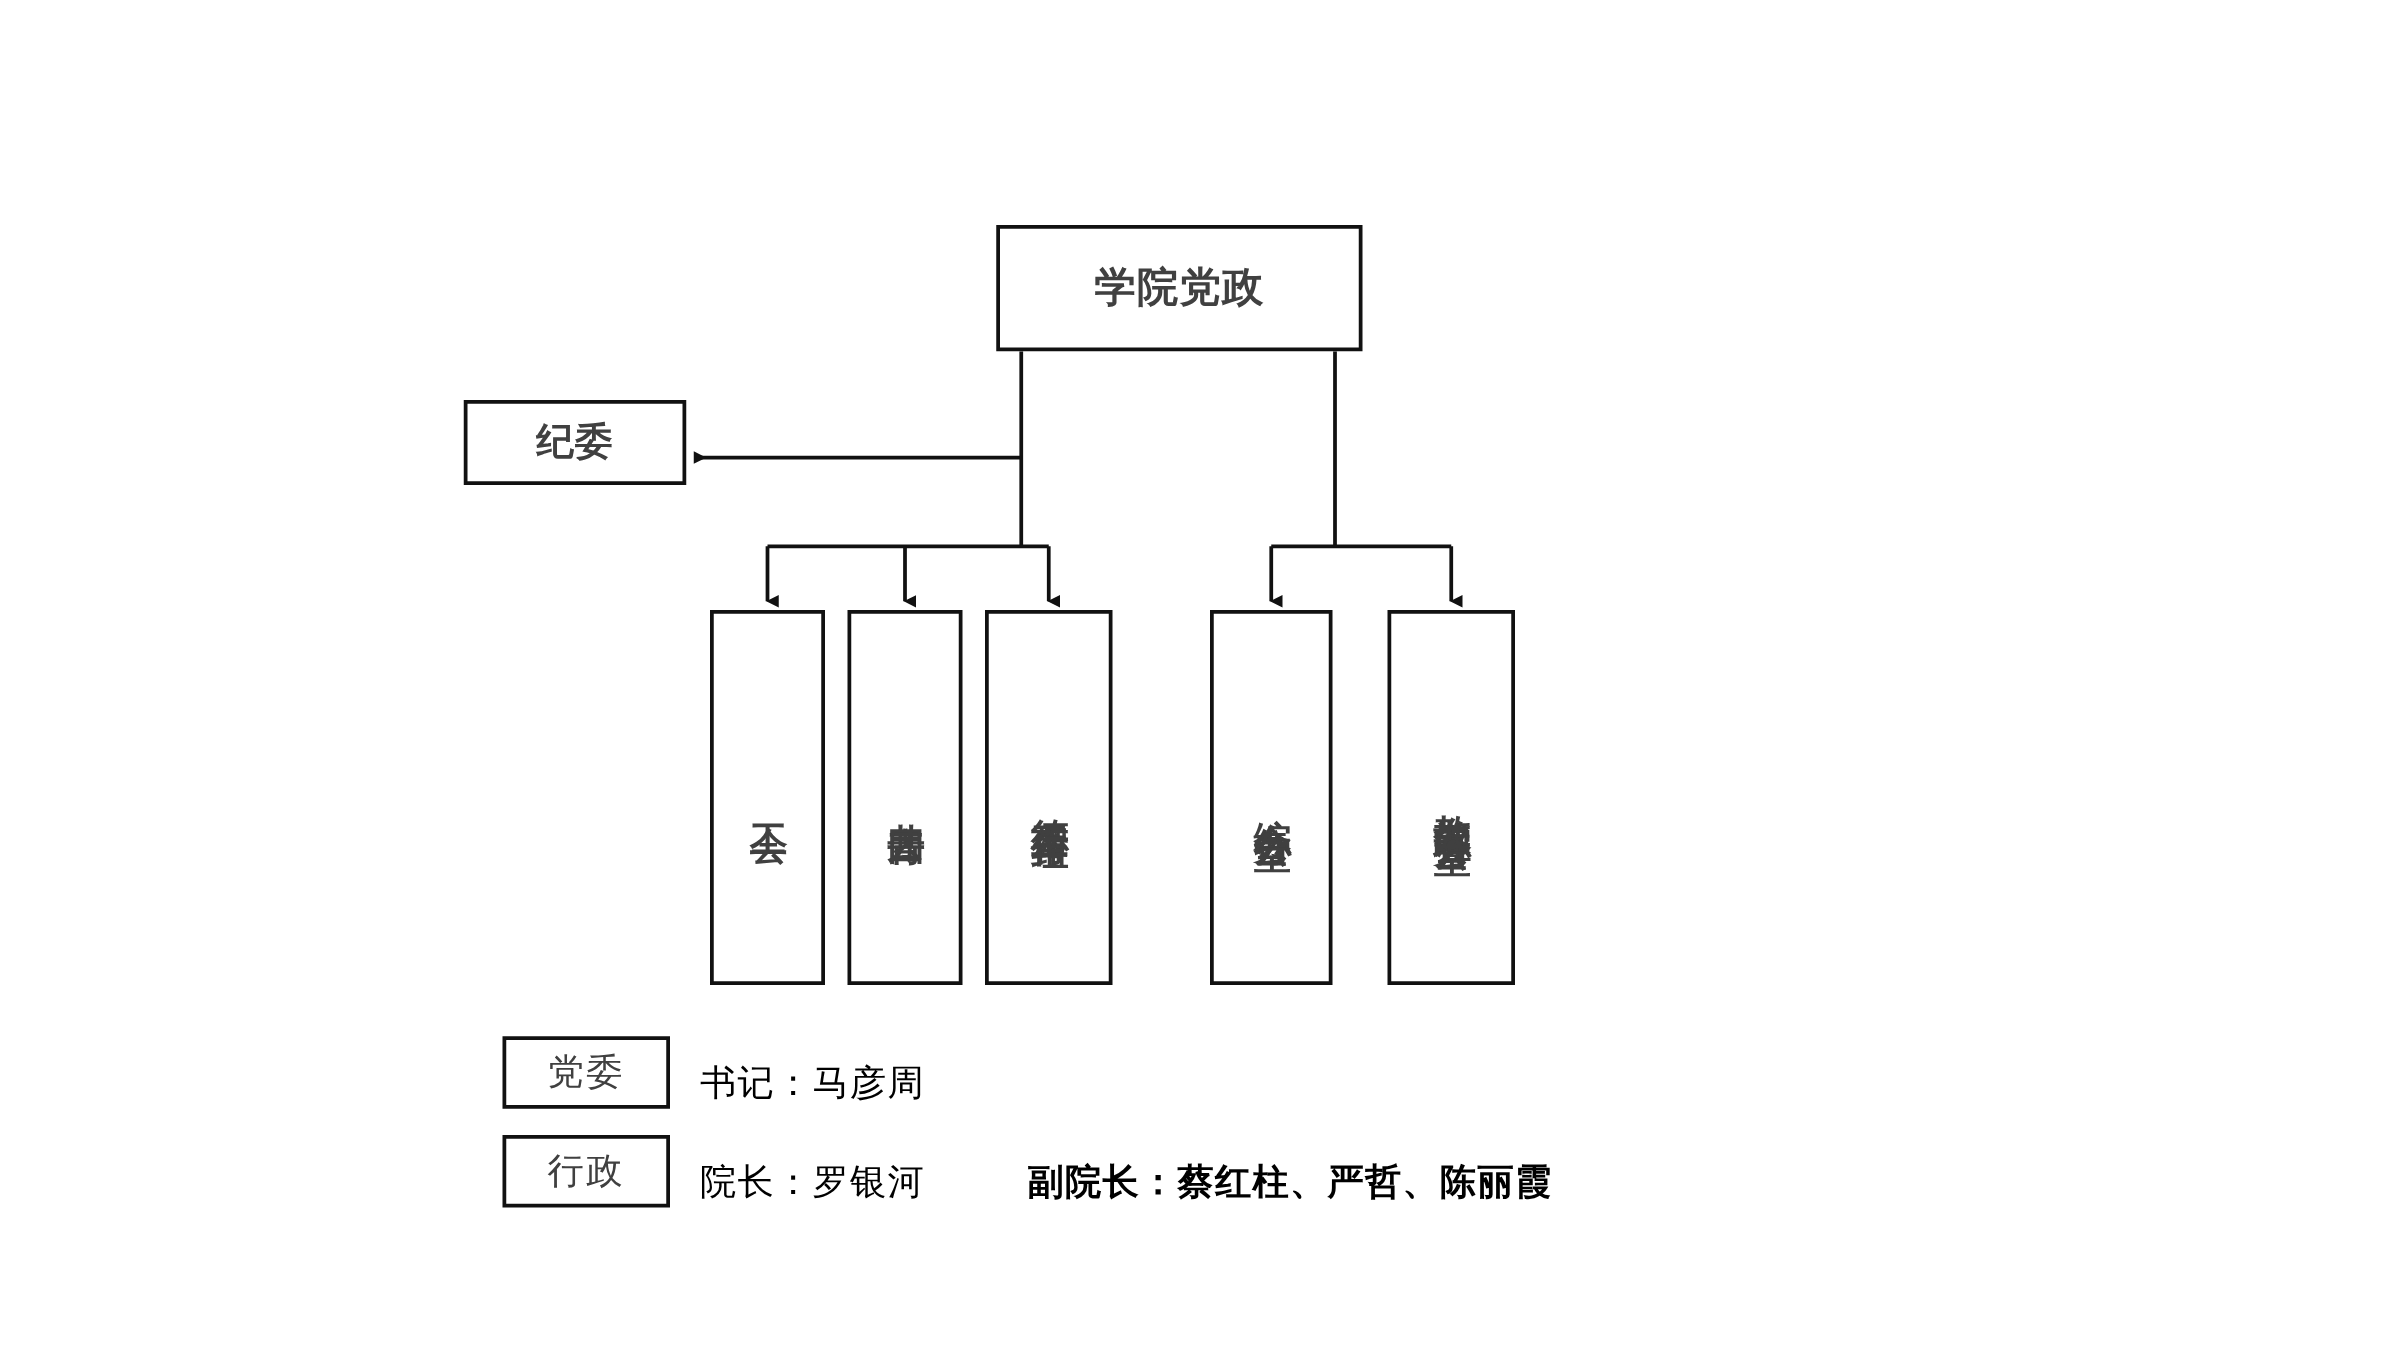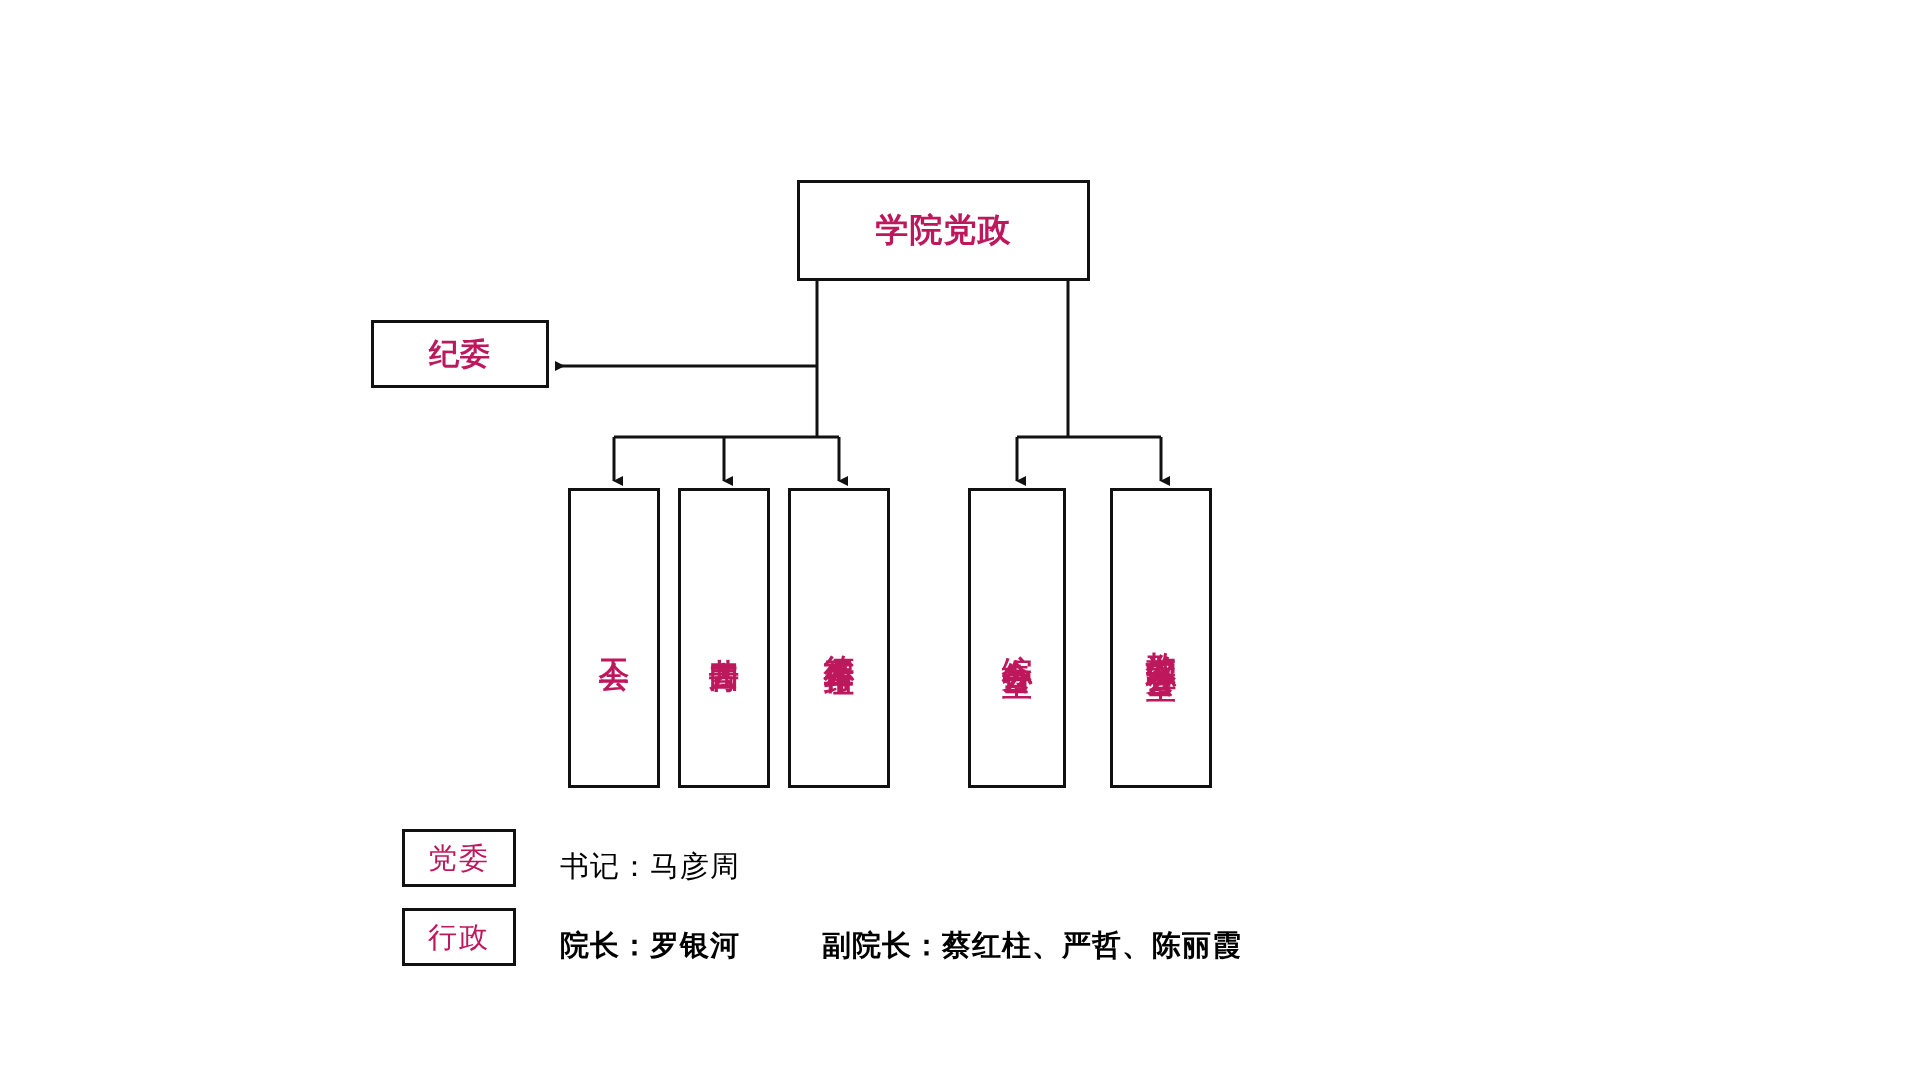--- a/index.html
+++ b/index.html
@@ -31,21 +31,21 @@
     border: 3px solid #111111;
     background: #ffffff;
     display: flex;
     align-items: center;
     justify-content: center;
   }
 
   .node-label {
     font-family: "Liberation Sans", "DejaVu Sans", sans-serif;
     font-weight: 700;
-    color: #be185d;
+    color: #404040;
     line-height: 1.05;
     white-space: nowrap;
     text-align: center;
   }
 
   
   #node-root {
     left: 797px;
     top: 180px;
     width: 293px;
@@ -91,21 +91,21 @@
   #node-general-office { left: 968px;  width: 98px; }
   #node-teaching-admin { left: 1110px; width: 102px; }
 
   
   .legend-tag {
     position: absolute;
     box-sizing: border-box;
     border: 3px solid #111111;
     background: #ffffff;
     left: 402px;
-    width: 114px;
+    width: 134px;
     height: 58px;
     display: flex;
     align-items: center;
     justify-content: center;
   }
   .legend-tag .node-label {
     font-family: "Liberation Serif", "DejaVu Serif", serif;
     font-weight: 400;
     font-size: 29px;
     letter-spacing: 2px;
@@ -131,21 +131,21 @@
     font-weight: 400;
     letter-spacing: 1px;
   }
   .legend-secondary {
     font-family: "Liberation Serif", "DejaVu Serif", serif;
     font-size: 29px;
     font-weight: 700;
     letter-spacing: 1px;
     margin-left: 82px;
   }
-  #legend-row-admin .legend-primary { font-weight: 700; }
+  #legend-row-admin .legend-primary { font-weight: 400; }
 
   
   #connectors {
     position: absolute;
     left: 0;
     top: 0;
     width: 1920px;
     height: 1080px;
     pointer-events: none;
   }

